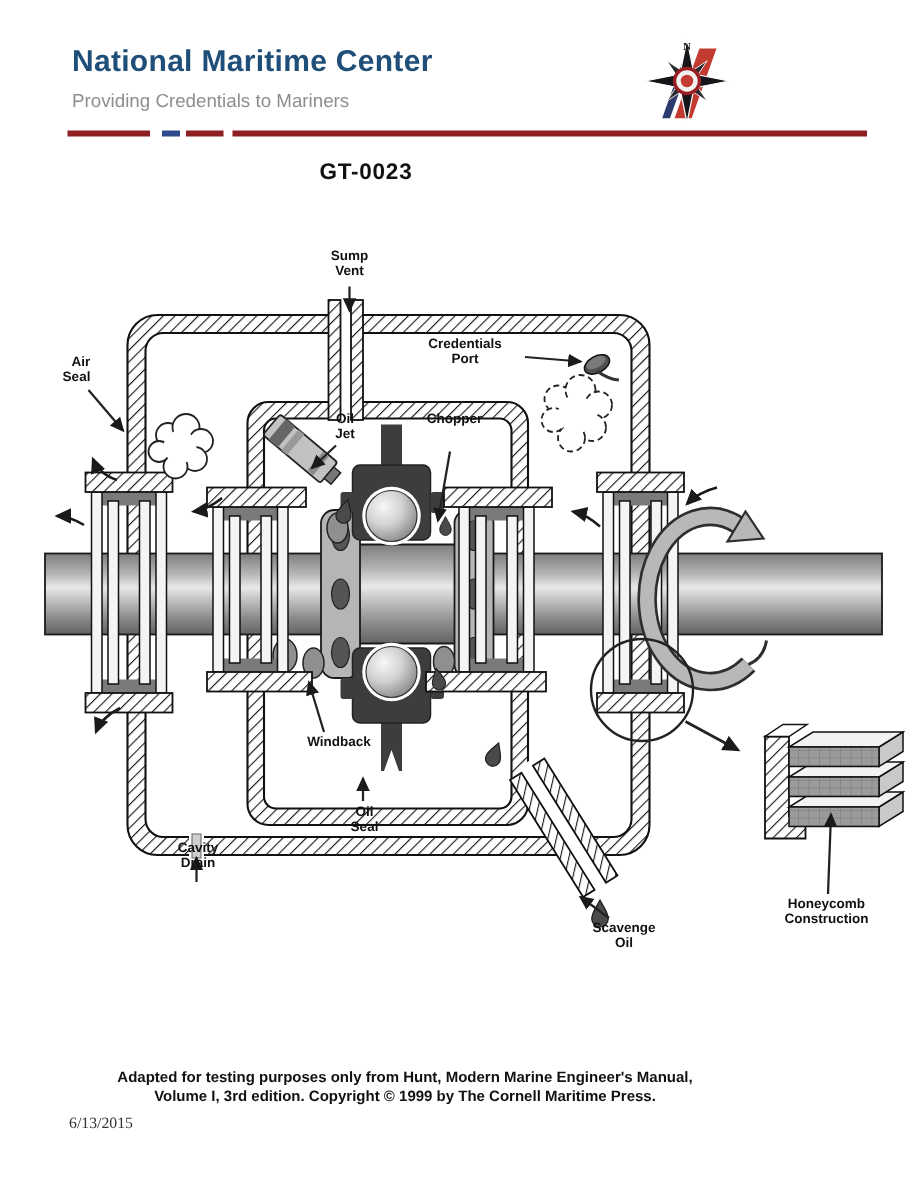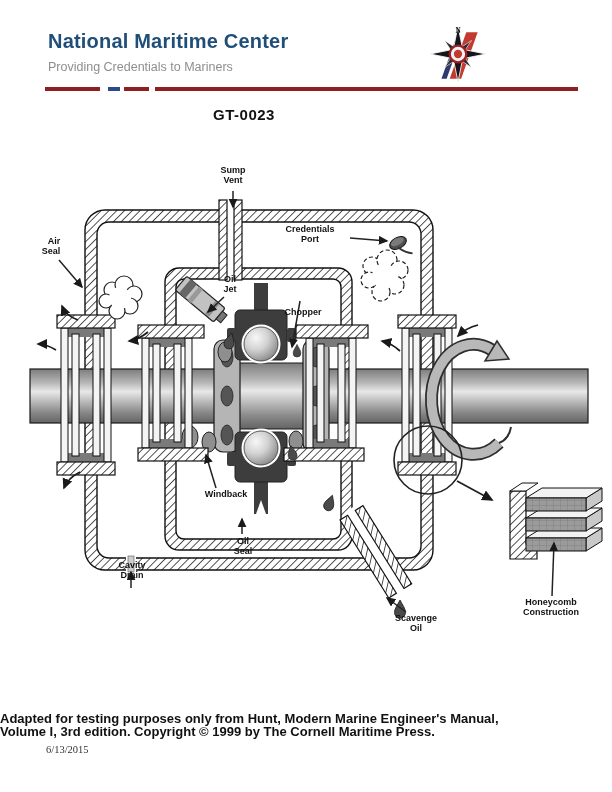--- a/index.html
+++ b/index.html
@@ -10,22 +10,22 @@
   .logo-text{position:absolute;left:492px;top:34px;font-family:"Liberation Serif",serif;
              font-size:13.5px;line-height:1.25;color:#4a342b;white-space:pre-line;}
   .logo-svg{position:absolute;left:429px;top:25px;}
   .rule{position:absolute;left:45px;top:87px;width:533px;height:4px;}
   .rule span{position:absolute;top:0;height:3.5px;}
   .doc-code{position:absolute;left:0;top:106px;width:488px;text-align:center;
             font-size:15px;font-weight:bold;color:#111;letter-spacing:.5px;}
   .diagram-svg{position:absolute;left:0;top:0;}
   .lbl{position:absolute;transform:translateX(-50%);font-size:9px;font-weight:bold;line-height:1.15;
        color:#111;text-align:center;white-space:pre-line;}
-  .footer{position:absolute;left:0;top:712px;width:540px;
-          font-size:13px;font-weight:bold;line-height:13px;color:#111;}
+  .footer{position:absolute;left:0;top:712px;width:540px;text-align:center;
+          font-size:10px;font-weight:bold;line-height:13px;color:#111;}
   .date{position:absolute;left:46px;top:744px;font-family:"Liberation Serif",serif;
         font-size:10.5px;color:#333;}
 </style>
 </head>
 <body>
 
 <div class="page">
 
   <div class="h-title">National Maritime Center</div>
   <div class="h-sub">Providing Credentials to Mariners</div>
@@ -304,21 +304,21 @@
   </svg>
 
   <div class="lbl" style="left:233px;top:165px;">Sump
 Vent</div>
   <div class="lbl" style="left:310px;top:224px;">Credentials
 Port</div>
   <div class="lbl" style="left:51px;top:236px;text-align:right;">Air
 Seal</div>
   <div class="lbl" style="left:230px;top:274px;">Oil
 Jet</div>
-  <div class="lbl" style="left:303px;top:307px;">Chopper</div>
+  <div class="lbl" style="left:303px;top:274px;">Chopper</div>
   <div class="lbl" style="left:226px;top:489px;">Windback</div>
   <div class="lbl" style="left:243px;top:536px;">Oil
 Seal</div>
   <div class="lbl" style="left:132px;top:560px;">Cavity
 Drain</div>
   <div class="lbl" style="left:416px;top:613px;">Scavenge
 Oil</div>
   <div class="lbl" style="left:551px;top:597px;text-align:center;">Honeycomb
 Construction</div>
 

